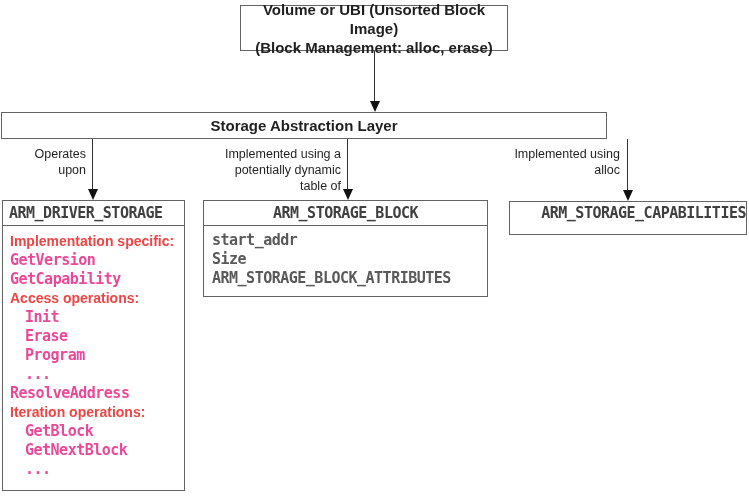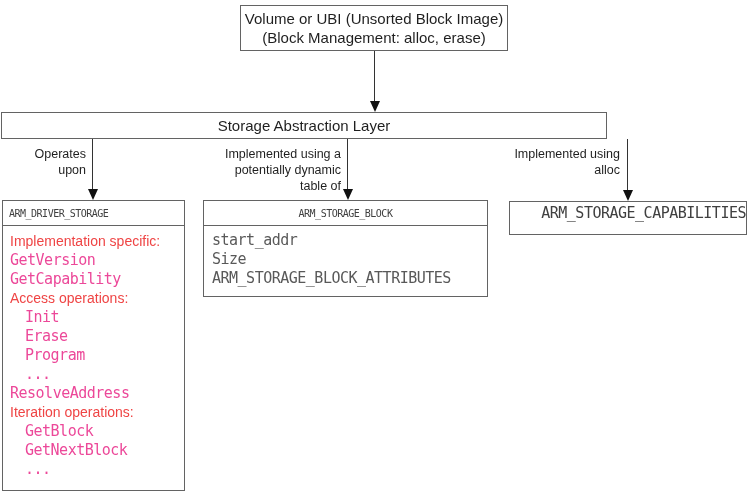--- a/index.html
+++ b/index.html
@@ -1,21 +1,21 @@
 <!DOCTYPE html>
 <html><head>
 <meta charset="utf-8">
 <style>
   * { margin:0; padding:0; box-sizing:border-box; }
   html,body { background:#fff; }
   #canvas {
     position:relative; width:749px; height:500px; background:#ffffff;
     font-family:"Liberation Sans", sans-serif; color:#1f1f1f; overflow:hidden;
   }
-  .box { position:absolute; border:1px solid #636363; background:#ffffff; }
+  .box { position:absolute; border:1px solid #636363; background:#ffffff;font-weight:bold; }
 
   
   .top-box { left:240px; top:5px; width:268px; height:46px;
     display:flex; flex-direction:column; justify-content:center; align-items:center;
     font-size:15px; line-height:19px; text-align:center; color:#1f1f1f; }
 
   
   .sal-box { left:1px; top:112px; width:606px; height:27px;
     display:flex; justify-content:center; align-items:center;
     font-size:15px; color:#1f1f1f; }
@@ -26,21 +26,21 @@
     border-left:5px solid transparent; border-right:5px solid transparent;
     border-top:11px solid #111111; }
 
   
   .edge-label { position:absolute; text-align:right; font-size:12.5px;
     line-height:16px; color:#1f1f1f; white-space:nowrap; }
 
   
   .mono { font-family:"DejaVu Sans Mono","Liberation Mono",monospace; }
   .class-header { height:25px; line-height:25px; border-bottom:1px solid #636363;
-    font-size:10px; color:#404040; letter-spacing:-0.5px; white-space:nowrap; overflow:hidden; }
+    font-size:15px; color:#404040; letter-spacing:-0.5px; white-space:nowrap; overflow:hidden; }
   .hdr-left { text-align:left; padding-left:6px; }
   .hdr-center { text-align:center; }
 
   .driver-box { left:2px; top:200px; width:183px; height:291px; }
   .driver-body { padding:6px 4px 0 7px; }
   .driver-body .row { line-height:19px; white-space:nowrap; }
   .row-label { font-size:14px; color:#ef4444; }
   .row-mono { font-size:15px; color:#ec4899; letter-spacing:-0.5px;
     font-family:"DejaVu Sans Mono","Liberation Mono",monospace; }
   .row-indent { padding-left:15px; }

